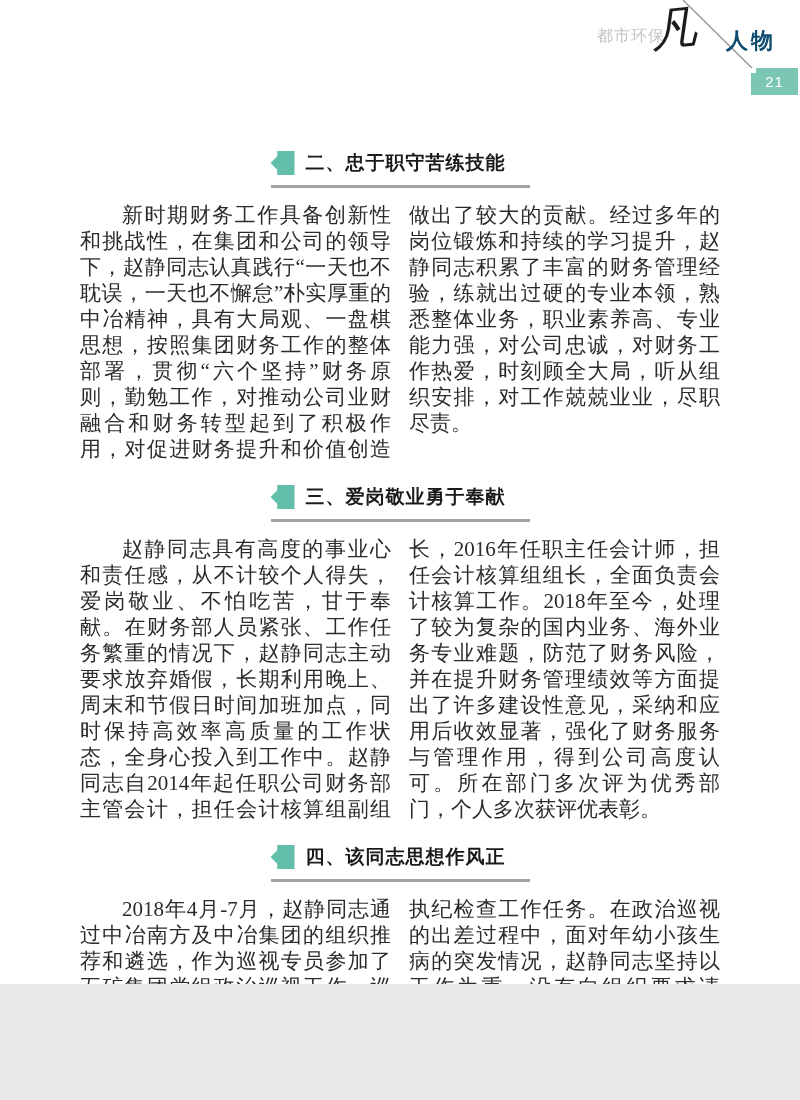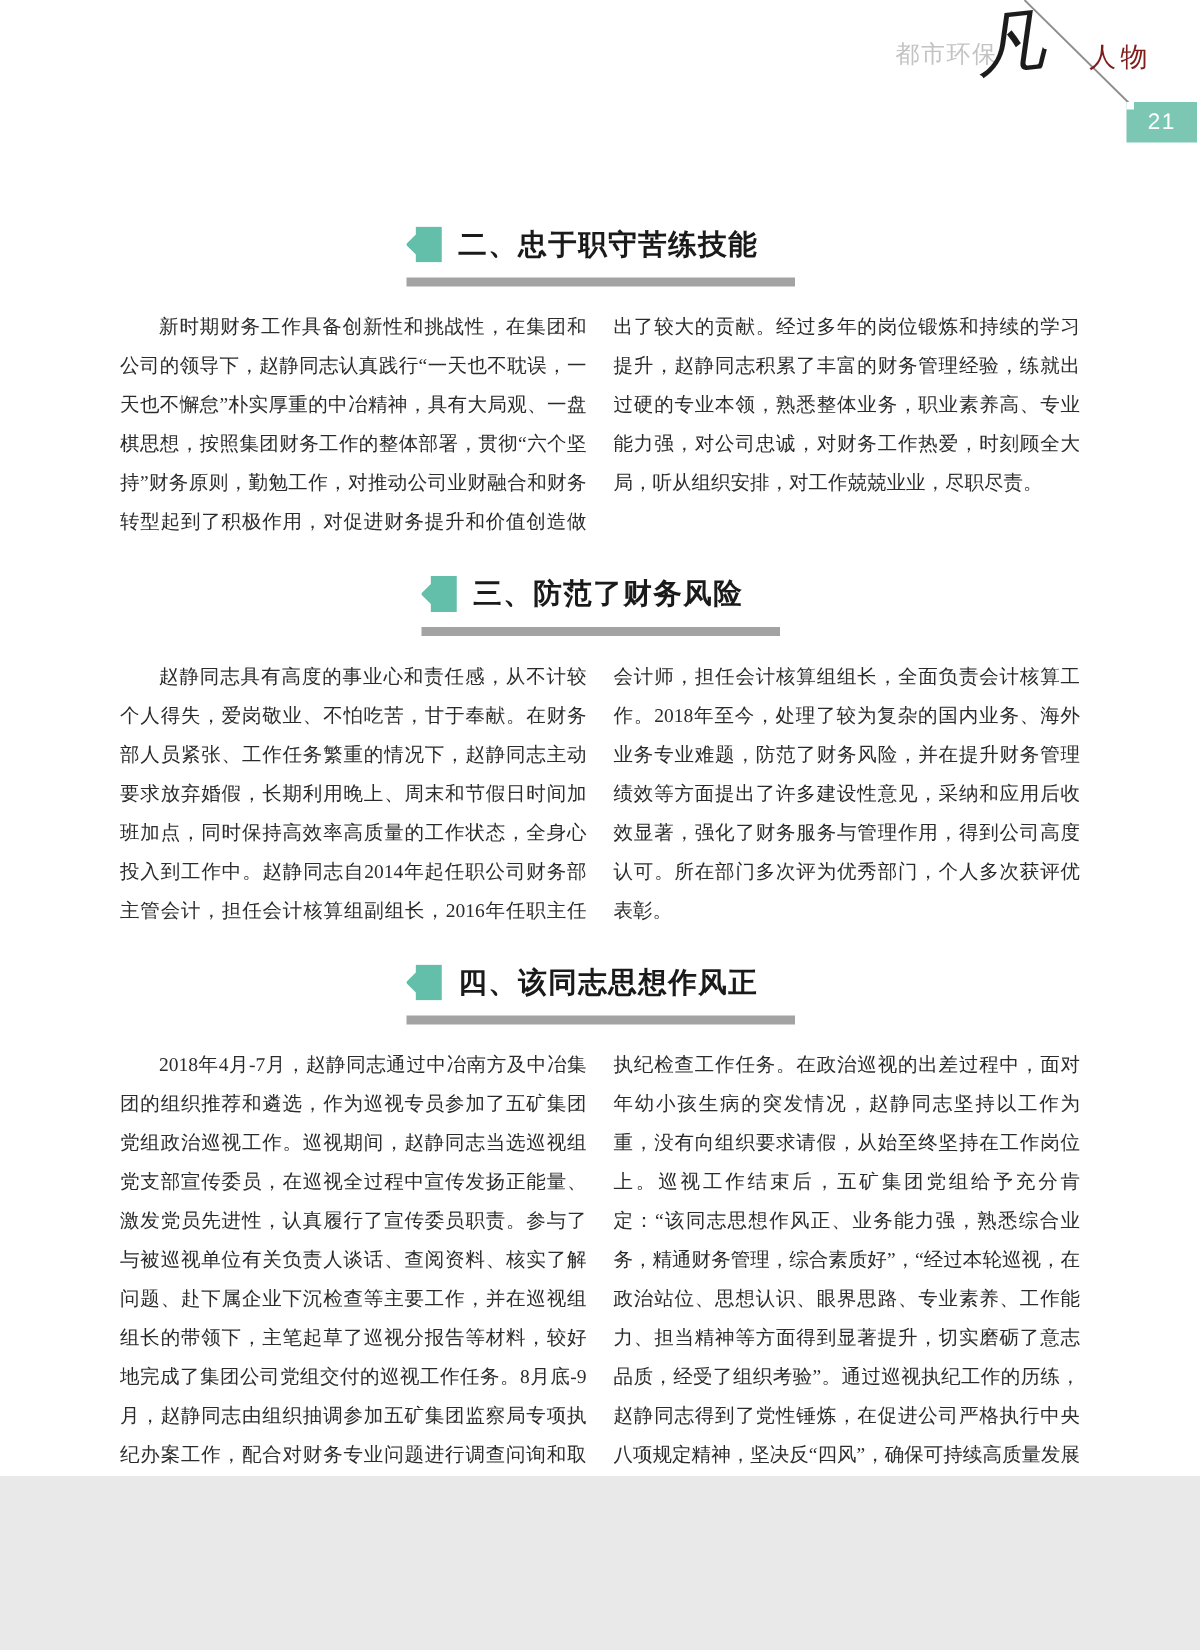--- a/index.html
+++ b/index.html
@@ -23,21 +23,21 @@
     font-size:46px;color:#1c1c1c;
     font-style:italic;
     font-family:"DejaVu Serif", serif;
     transform:rotate(-6deg);
     line-height:1;
   }
   .header-line{position:absolute;left:670px;top:0;width:100px;height:80px;}
   .section-label{
     position:absolute;left:726px;top:26px;
     font-family:"Liberation Sans", sans-serif;
-    font-size:18px;font-weight:400;color:#7f1d1d;letter-spacing:3px;
+    font-size:22px;font-weight:700;color:#0c4a6e;letter-spacing:3px;
   }
   .page-box{
     position:absolute;left:751px;top:68px;
     width:47px;height:27px;
     background:#7cc6b4;
   }
   .page-box .corner{
     position:absolute;left:0;top:0;width:5px;height:5px;background:#ffffff;
   }
   .page-box .num{
@@ -49,35 +49,35 @@
 
   
   .main{
     position:absolute;left:80px;top:0;width:640px;
     padding-top:150px;
   }
   .section-heading{
     width:fit-content;
     margin:0 auto 14px auto;
     display:flex;align-items:center;gap:11px;
-    border-bottom:6px solid #a3a3a3;
+    border-bottom:3px solid #a3a3a3;
     padding:0 24px 9px 0;
   }
   .marker{
     width:24px;height:24px;background:#63bfa9;flex:0 0 auto;
     clip-path:polygon(28% 0, 100% 0, 100% 100%, 28% 100%, 28% 78%, 0 50%, 28% 22%);
   }
   .heading-title{
     font-family:"Liberation Sans", sans-serif;
     font-size:19px;font-weight:700;color:#1a1a1a;letter-spacing:1px;
     white-space:nowrap;
   }
   .section-body{
     column-count:2;column-gap:18px;
-    font-size:13px;line-height:26px;
+    font-size:21px;line-height:26px;
     color:#2b2b2b;text-align:justify;
     margin-bottom:22px;
   }
   .section-body p{margin:0;text-indent:2em;}
 </style>
 </head>
 <body>
 
 <div class="page">
 
@@ -97,21 +97,21 @@
     <div class="section-heading">
       <span class="marker"></span>
       <span class="heading-title">二、忠于职守苦练技能</span>
     </div>
     <div class="section-body">
       <p>新时期财务工作具备创新性和挑战性，在集团和公司的领导下，赵静同志认真践行“一天也不耽误，一天也不懈怠”朴实厚重的中冶精神，具有大局观、一盘棋思想，按照集团财务工作的整体部署，贯彻“六个坚持”财务原则，勤勉工作，对推动公司业财融合和财务转型起到了积极作用，对促进财务提升和价值创造做出了较大的贡献。经过多年的岗位锻炼和持续的学习提升，赵静同志积累了丰富的财务管理经验，练就出过硬的专业本领，熟悉整体业务，职业素养高、专业能力强，对公司忠诚，对财务工作热爱，时刻顾全大局，听从组织安排，对工作兢兢业业，尽职尽责。</p>
     </div>
 
     <div class="section-heading">
       <span class="marker"></span>
-      <span class="heading-title">三、防范了财务风险</span>
+      <span class="heading-title">三、爱岗敬业勇于奉献</span>
     </div>
     <div class="section-body">
       <p>赵静同志具有高度的事业心和责任感，从不计较个人得失，爱岗敬业、不怕吃苦，甘于奉献。在财务部人员紧张、工作任务繁重的情况下，赵静同志主动要求放弃婚假，长期利用晚上、周末和节假日时间加班加点，同时保持高效率高质量的工作状态，全身心投入到工作中。赵静同志自2014年起任职公司财务部主管会计，担任会计核算组副组长，2016年任职主任会计师，担任会计核算组组长，全面负责会计核算工作。2018年至今，处理了较为复杂的国内业务、海外业务专业难题，防范了财务风险，并在提升财务管理绩效等方面提出了许多建设性意见，采纳和应用后收效显著，强化了财务服务与管理作用，得到公司高度认可。所在部门多次评为优秀部门，个人多次获评优表彰。</p>
     </div>
 
     <div class="section-heading">
       <span class="marker"></span>
       <span class="heading-title">四、该同志思想作风正</span>
     </div>
     <div class="section-body">

